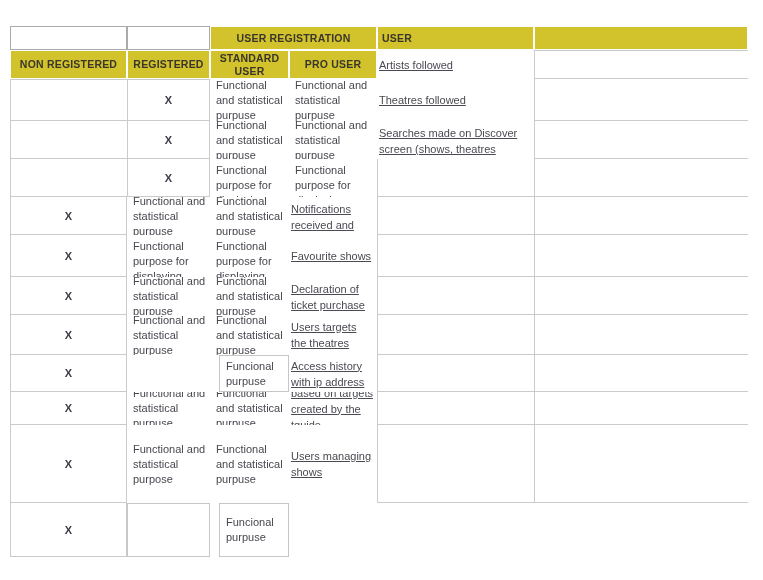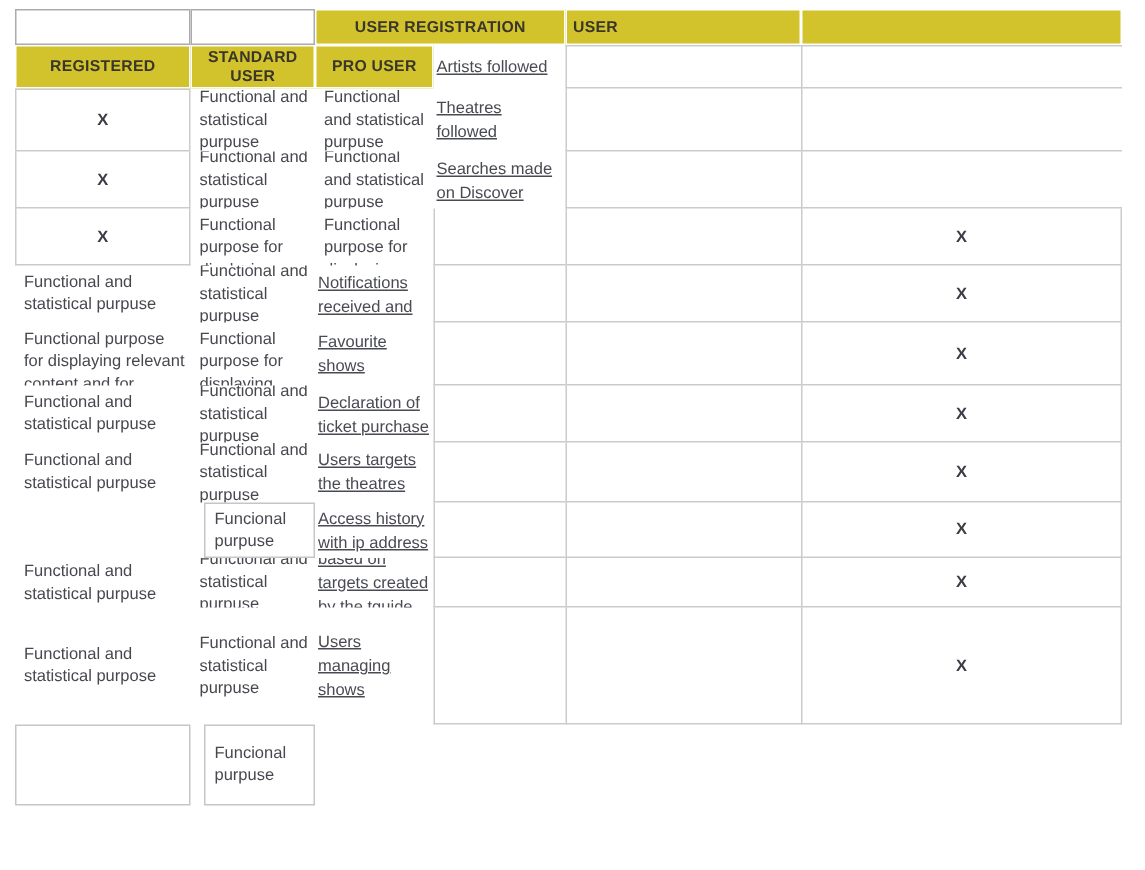--- a/index.html
+++ b/index.html
@@ -2,21 +2,21 @@
 <html><head>
 <meta charset="utf-8">
 <style>
   html, body { margin:0; padding:0; }
   body {
     width:763px; height:580px; background:#ffffff; position:relative;
     font-family:"Liberation Sans", sans-serif;
     -webkit-font-smoothing:antialiased;
   }
   .tbl {
-    position:absolute; top:6px; left:10px;
+    position:absolute; top:26px; left:10px;
     display:grid;
     grid-template-columns:117px 83px 79px 88px 157px 214px;
     grid-template-rows:24px 29px 42px 38px 38px 38px 42px 38px 40px 37px 33px 78px 54px;
   }
   
   .hwhite {
     background:#ffffff; border:1px solid #ababab;
   }
   .hyellow {
     background:#d2c22c; border:1px solid #ffffff;
@@ -53,20 +53,21 @@
 <body>
 
 <div class="tbl">
 
   <div class="hwhite"></div>
   <div class="hwhite"></div>
   <div class="hyellow span2">USER REGISTRATION</div>
 
   <div class="hyellow hleft">USER</div>
   <div class="hyellow"></div>
+  <div class="hyellow">NON REGISTERED</div>
   <div class="hyellow">REGISTERED</div>
   <div class="hyellow">STANDARD USER</div>
   <div class="hyellow">PRO USER</div>
 
   <div class="label">Artists followed</div>
   <div class="gc gc-t"></div>
   <div class="gc gc-t xcell"></div>
   <div class="gc gc-t gc-r xcell">X</div>
   <div class="txt">Functional and statistical purpuse</div>
   <div class="txt">Functional and statistical purpuse</div>

